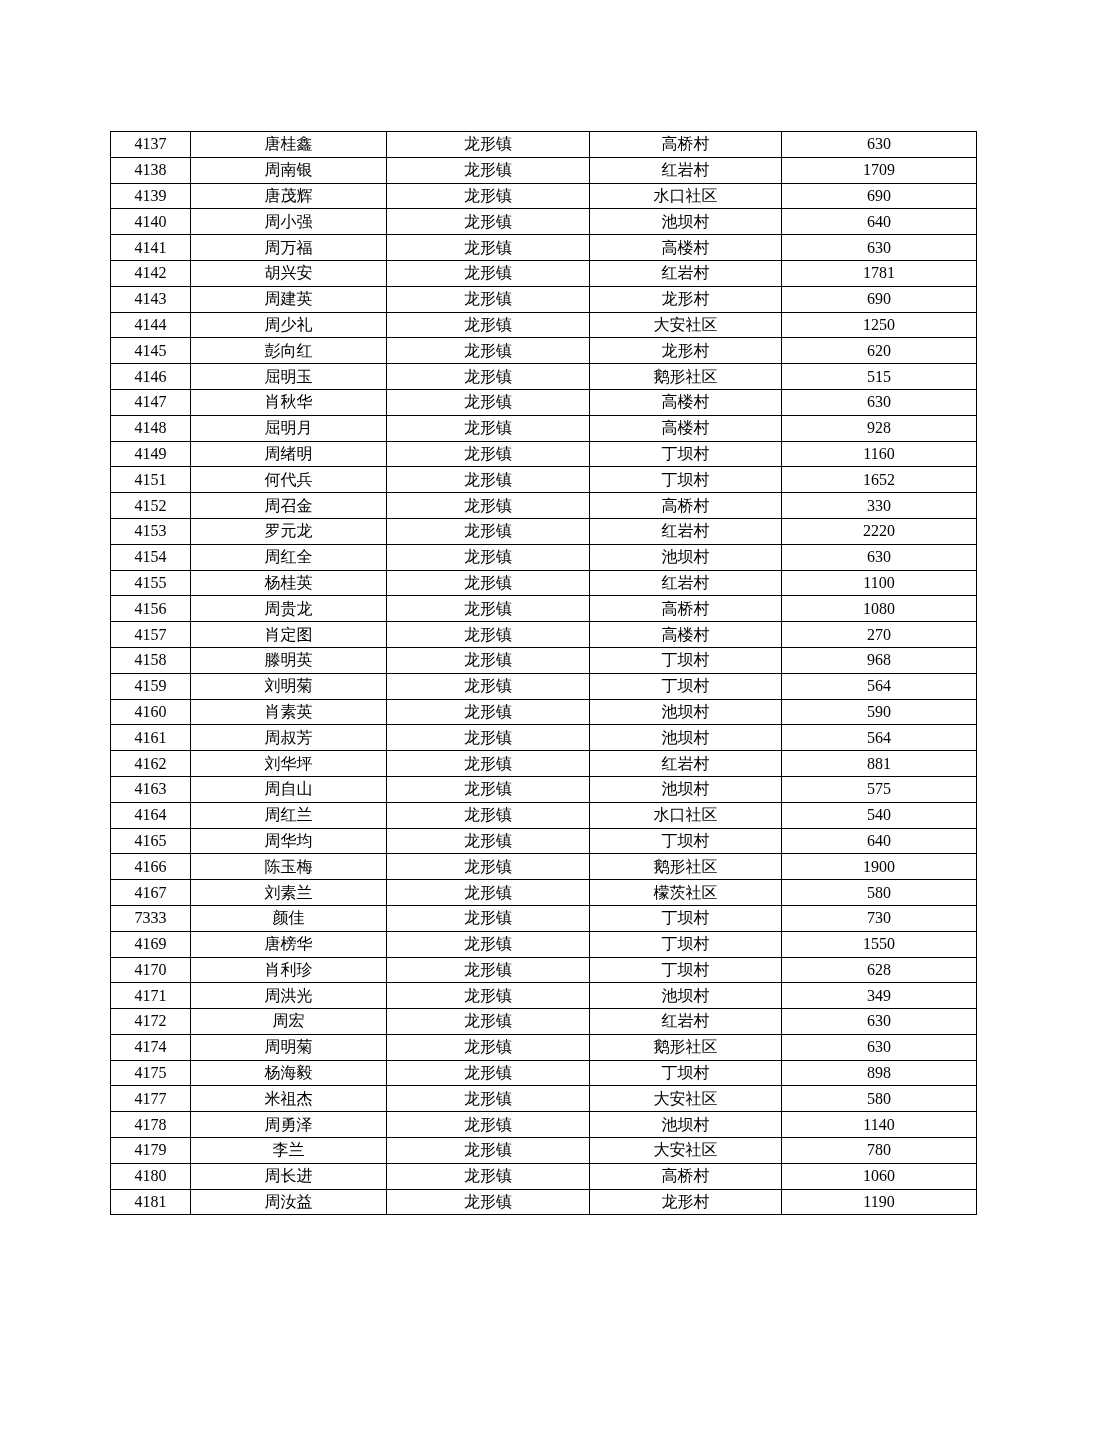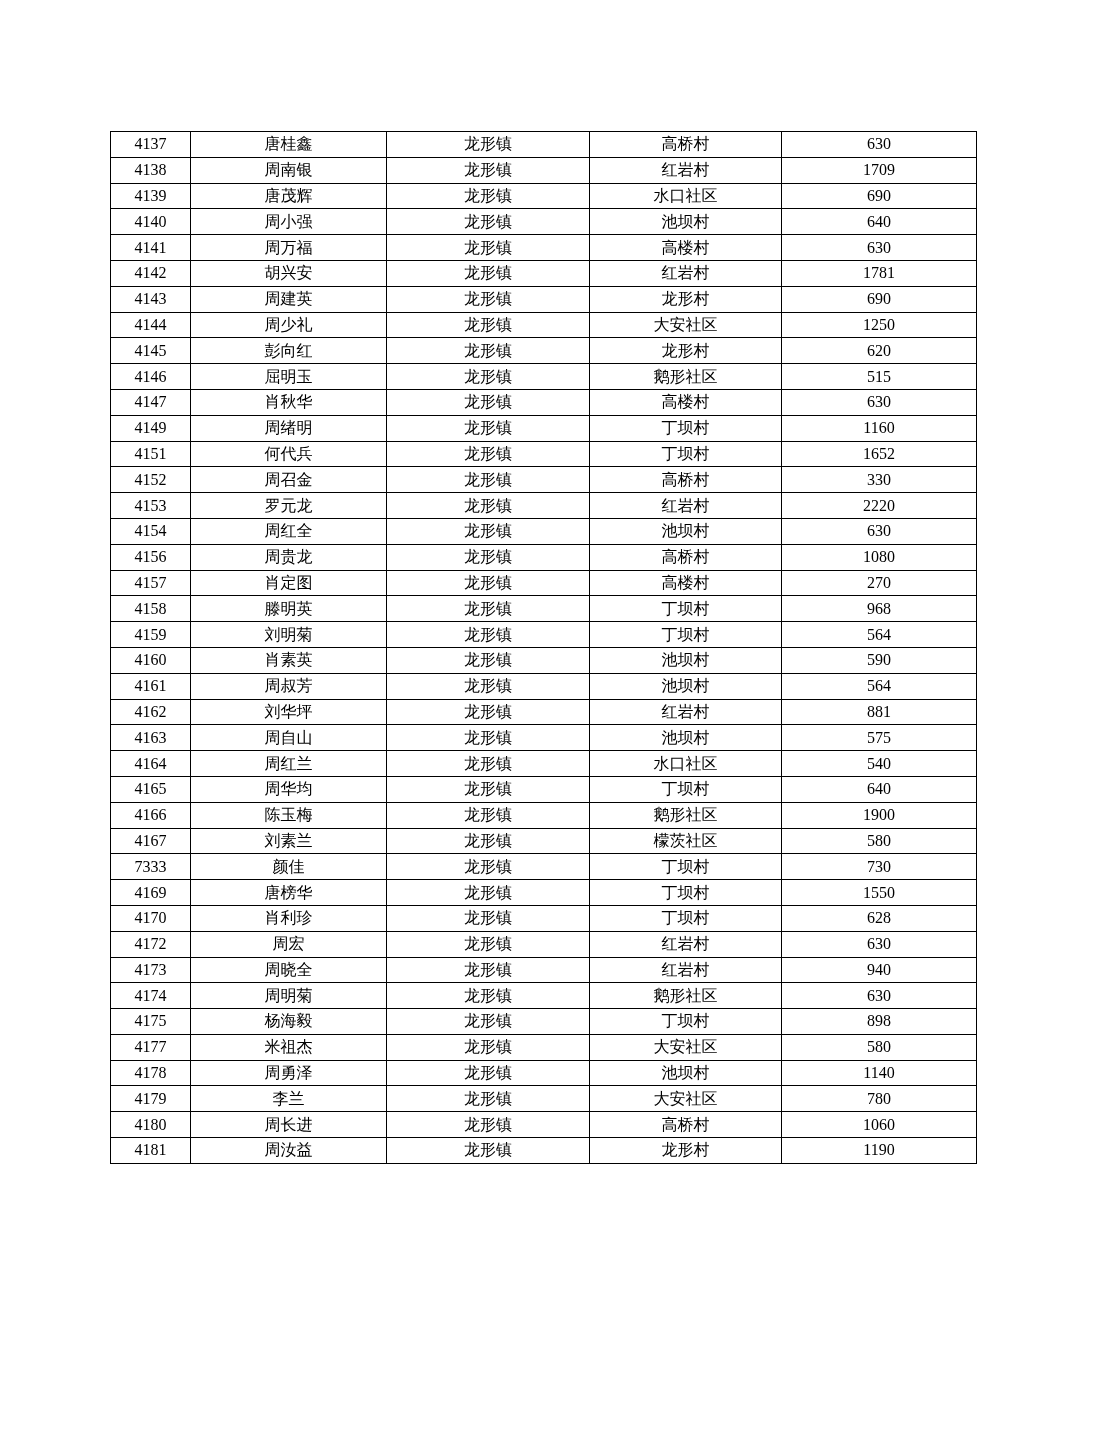--- a/index.html
+++ b/index.html
@@ -134,20 +134,27 @@
             <td>515</td>
           </tr>
           <tr>
             <td>4147</td>
             <td>肖秋华</td>
             <td>龙形镇</td>
             <td>高楼村</td>
             <td>630</td>
           </tr>
           <tr>
+            <td>4148</td>
+            <td>屈明月</td>
+            <td>龙形镇</td>
+            <td>高楼村</td>
+            <td>928</td>
+          </tr>
+          <tr>
             <td>4149</td>
             <td>周绪明</td>
             <td>龙形镇</td>
             <td>丁坝村</td>
             <td>1160</td>
           </tr>
           <tr>
             <td>4151</td>
             <td>何代兵</td>
             <td>龙形镇</td>
@@ -169,20 +176,27 @@
             <td>2220</td>
           </tr>
           <tr>
             <td>4154</td>
             <td>周红全</td>
             <td>龙形镇</td>
             <td>池坝村</td>
             <td>630</td>
           </tr>
           <tr>
+            <td>4155</td>
+            <td>杨桂英</td>
+            <td>龙形镇</td>
+            <td>红岩村</td>
+            <td>1100</td>
+          </tr>
+          <tr>
             <td>4156</td>
             <td>周贵龙</td>
             <td>龙形镇</td>
             <td>高桥村</td>
             <td>1080</td>
           </tr>
           <tr>
             <td>4157</td>
             <td>肖定图</td>
             <td>龙形镇</td>
@@ -274,32 +288,32 @@
             <td>1550</td>
           </tr>
           <tr>
             <td>4170</td>
             <td>肖利珍</td>
             <td>龙形镇</td>
             <td>丁坝村</td>
             <td>628</td>
           </tr>
           <tr>
+            <td>4171</td>
+            <td>周洪光</td>
+            <td>龙形镇</td>
+            <td>池坝村</td>
+            <td>349</td>
+          </tr>
+          <tr>
             <td>4172</td>
             <td>周宏</td>
             <td>龙形镇</td>
             <td>红岩村</td>
             <td>630</td>
-          </tr>
-          <tr>
-            <td>4173</td>
-            <td>周晓全</td>
-            <td>龙形镇</td>
-            <td>红岩村</td>
-            <td>940</td>
           </tr>
           <tr>
             <td>4174</td>
             <td>周明菊</td>
             <td>龙形镇</td>
             <td>鹅形社区</td>
             <td>630</td>
           </tr>
           <tr>
             <td>4175</td>

